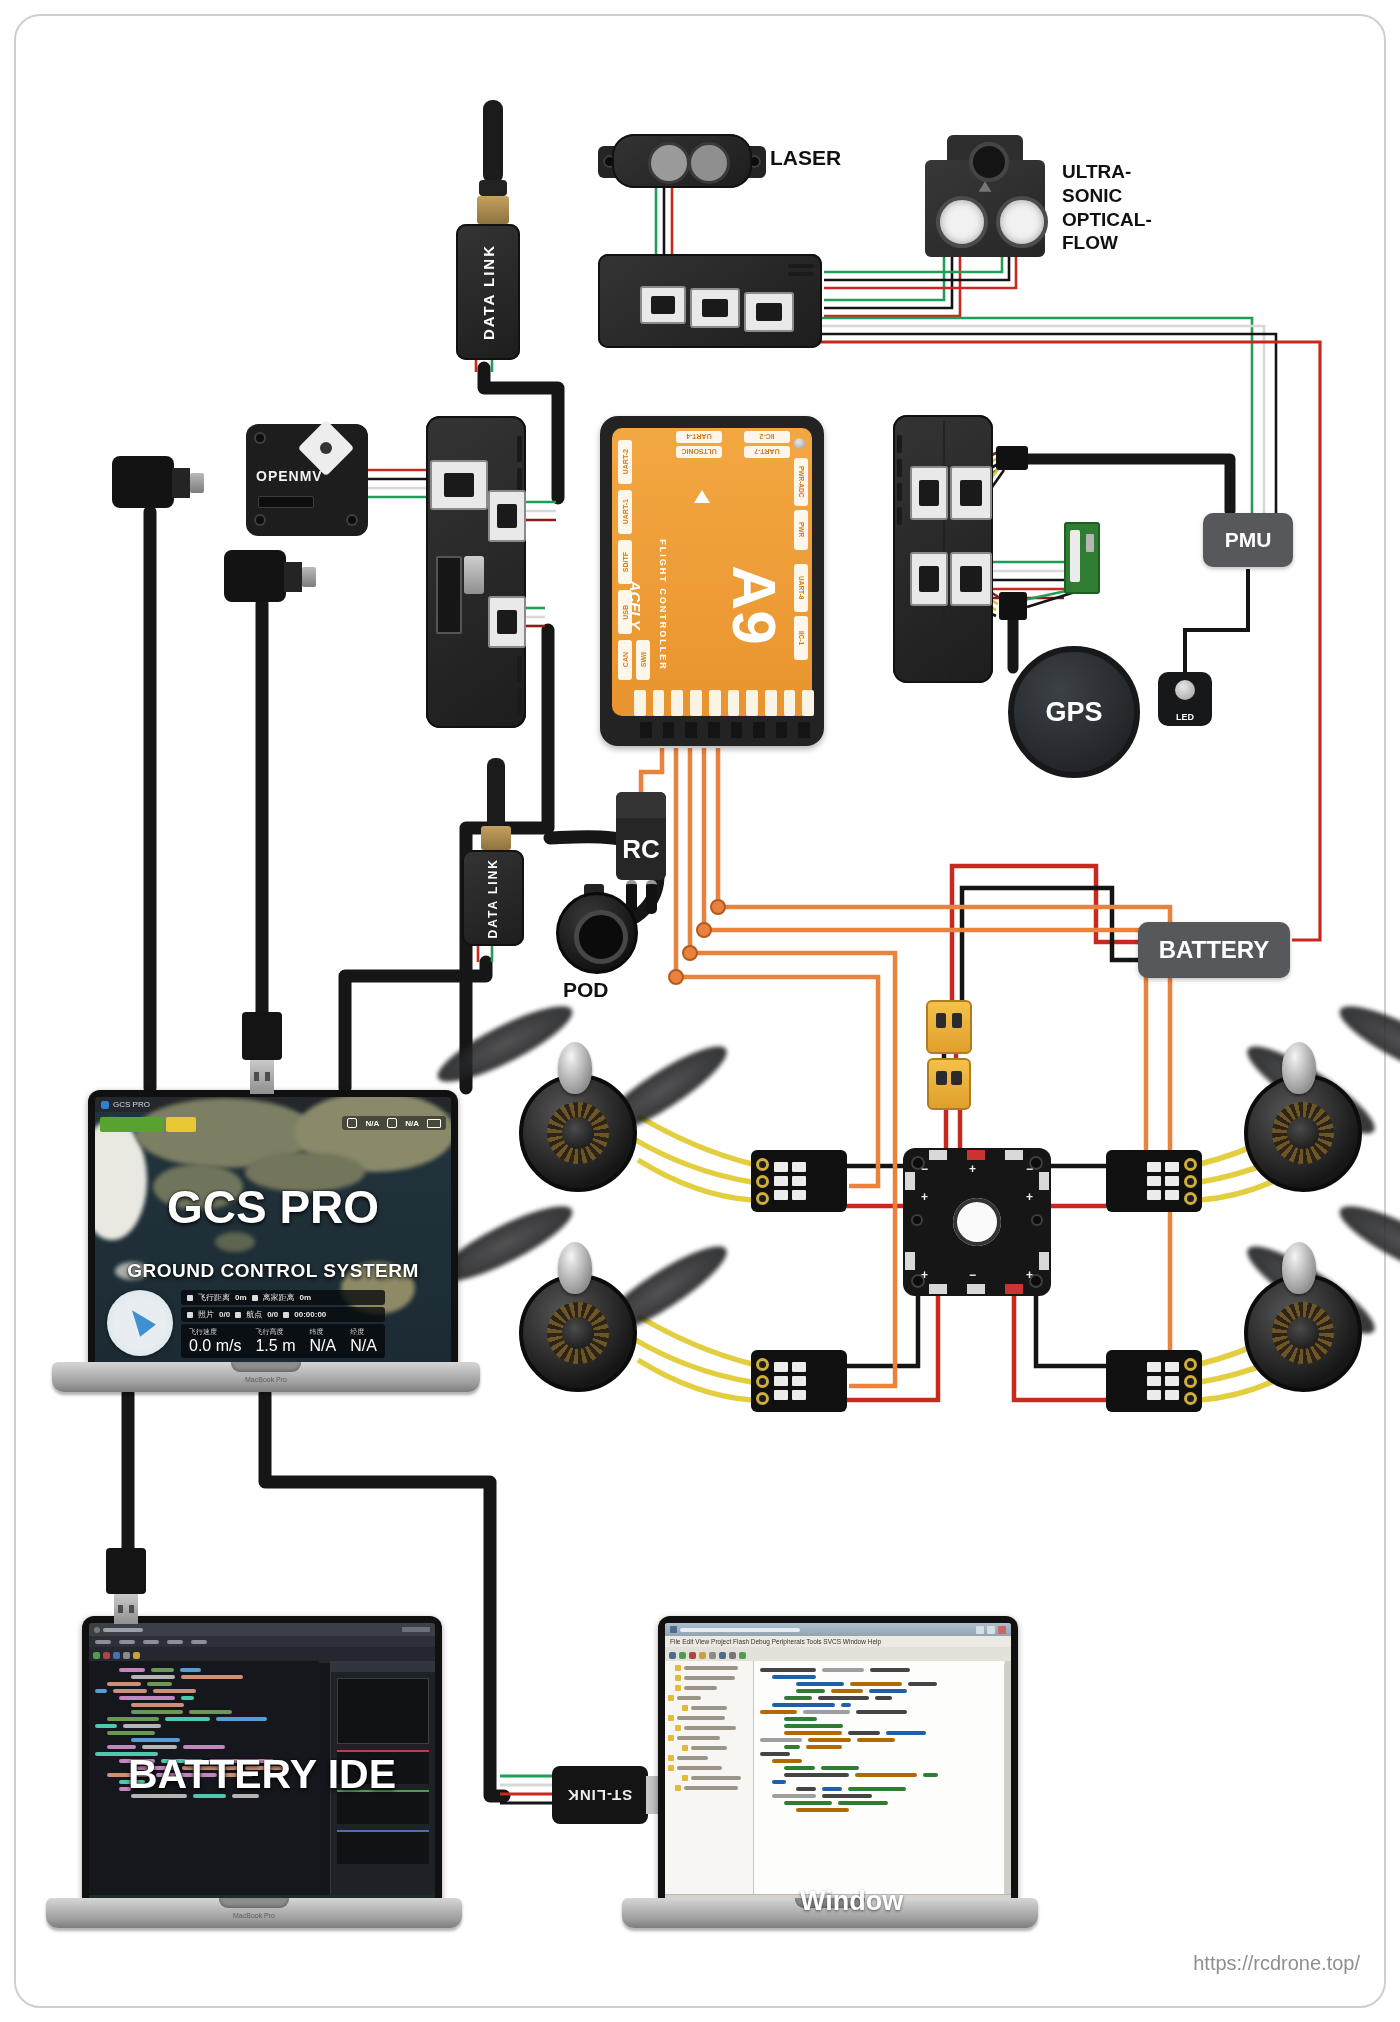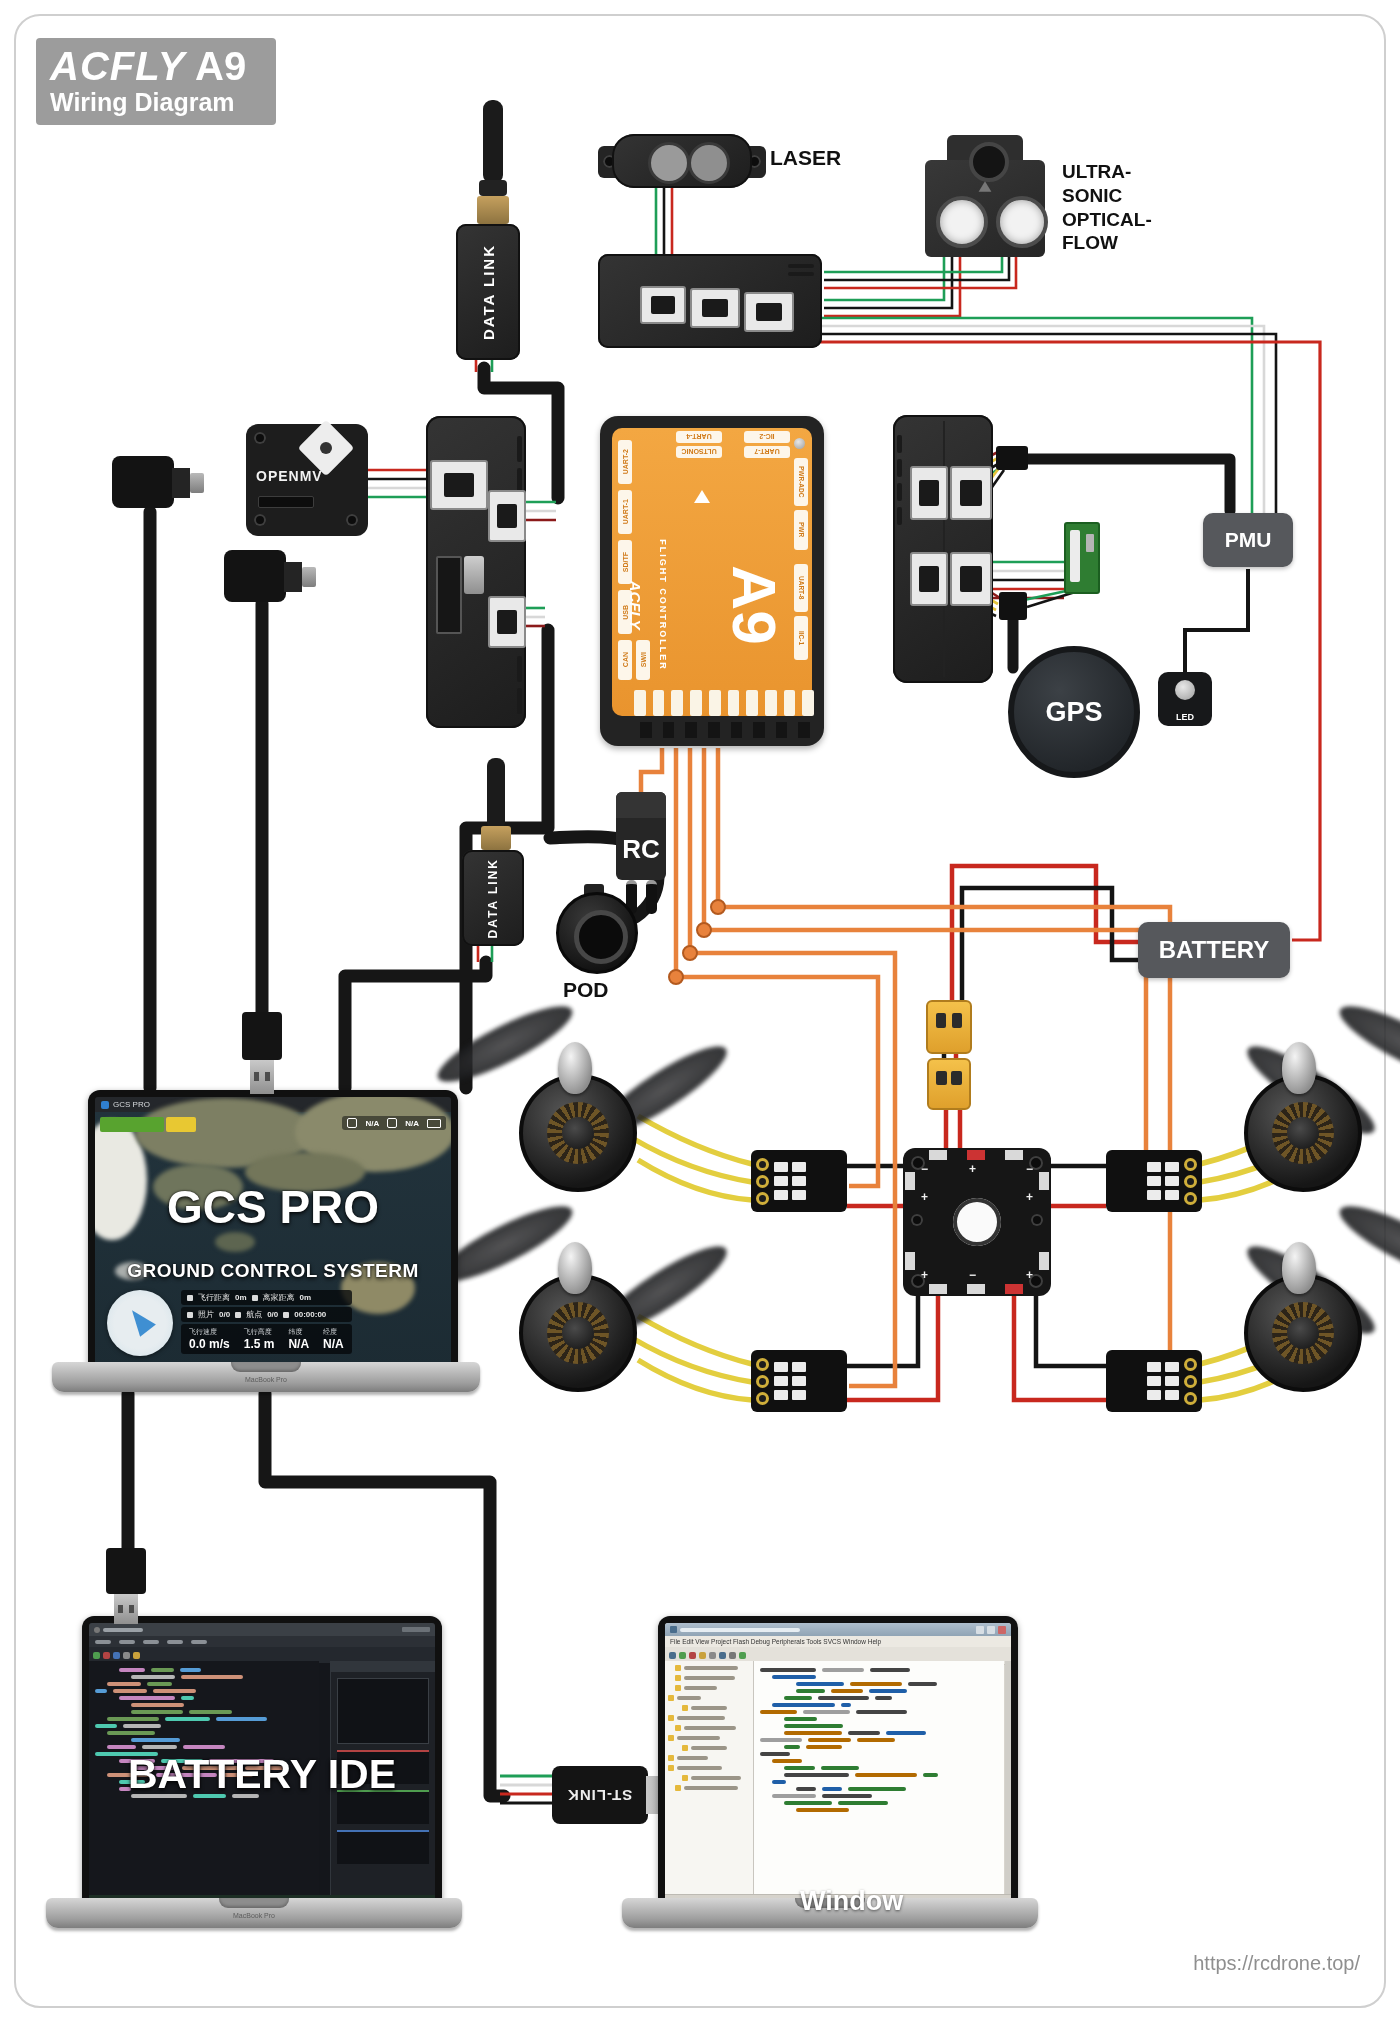--- a/index.html
+++ b/index.html
@@ -39,21 +39,21 @@
   .gtitlebar span{font-size:8px;color:#d7dadd;}
   .gbig{position:absolute;width:100%;text-align:center;color:#fff;font-weight:800;
         text-shadow:0 2px 4px rgba(0,0,0,.8),0 0 2px rgba(0,0,0,.9);}
   .telepanel{position:absolute;display:flex;flex-direction:column;gap:2px;}
   .trow{display:flex;align-items:center;gap:5px;background:rgba(5,8,10,.78);border-radius:3px;padding:2px 6px;color:#e8e8e8;font-size:8px;white-space:nowrap;}
   .trow b{font-size:8px;}
   .ticon{display:inline-block;width:6px;height:6px;background:#fff;border-radius:1px;opacity:.85;}
   .bigstat{display:flex;gap:14px;background:rgba(5,8,10,.78);border-radius:3px;padding:3px 8px;color:#fff;}
   .bigstat .col{display:flex;flex-direction:column;}
   .bigstat .lab{font-size:7px;color:#cfd3d6;}
-  .bigstat .val{font-size:12px;font-weight:700;}
+  .bigstat .val{font-size:16px;font-weight:400;}
   .gstatus{position:absolute;top:19px;right:5px;display:flex;gap:8px;align-items:center;background:rgba(5,8,10,.5);padding:2px 5px;border-radius:3px;}
   .gstatus .sicon{width:8px;height:8px;border:1px solid #fff;border-radius:2px;}
   .gstatus span{font-size:8px;color:#fff;font-weight:700;}
   
   .code-row{display:flex;gap:6px;margin:3px 0;}
   .code-bar{display:inline-block;height:4px;border-radius:2px;}
   .treerow{display:flex;align-items:center;gap:3px;margin:4px 3px;}
   .treerow .dot{width:6px;height:6px;background:#e5b93c;border-radius:1px;}
   .toolbar-dots{display:flex;gap:3px;align-items:center;padding:2px 4px;}
   .toolbar-dots i{width:7px;height:7px;border-radius:2px;display:inline-block;}
@@ -212,25 +212,20 @@
       <path d="M500,1794 H552" stroke="#C8281E"></path>
         <path d="M500,1803 H552" stroke="#141414"></path>
     </g>
 
     <g fill="#111">
       <rect x="996" y="446" width="32" height="24" rx="3"></rect>
       <rect x="999" y="592" width="28" height="28" rx="3"></rect>
     </g>
   </svg>
 
-  <div class="device badge" style="left:36px;top:38px;width:212px;">
-    <div class="l1"><span class="brand">ACFLY</span>
-      <span>A9</span></div>
-    <div class="l2">Wiring Diagram</div>
-  </div>
 
   <div class="device">
     <div class="abs" style="left:483px;top:100px;width:20px;height:84px;background:#1b1b1b;border-radius:9px;"></div>
     <div class="abs" style="left:479px;top:180px;width:28px;height:16px;background:#222;border-radius:4px;"></div>
     <div class="abs" style="left:477px;top:196px;width:32px;height:28px;background:linear-gradient(180deg,#c5a05e,#8d7340);border-radius:3px;"></div>
     <div class="abs blackbox" style="left:456px;top:224px;width:64px;height:136px;display:flex;align-items:center;justify-content:center;">
       <span class="vlabel" style="font-size:15px;">DATA LINK</span>
     </div>
   </div>
 

